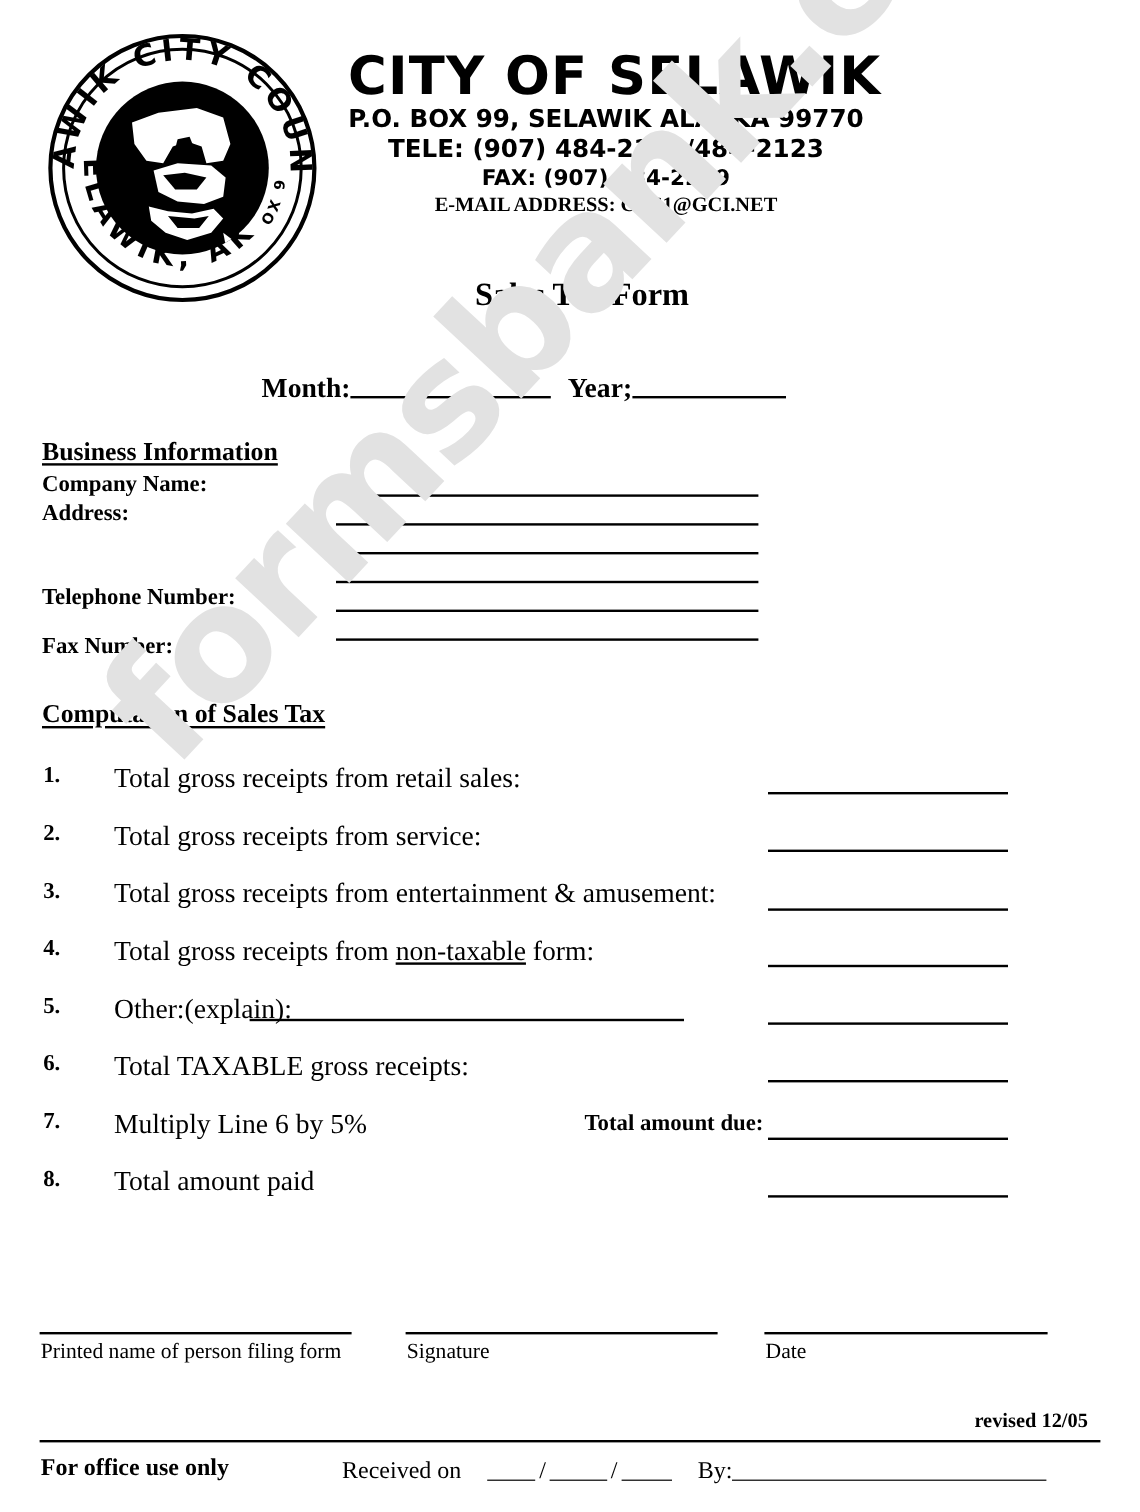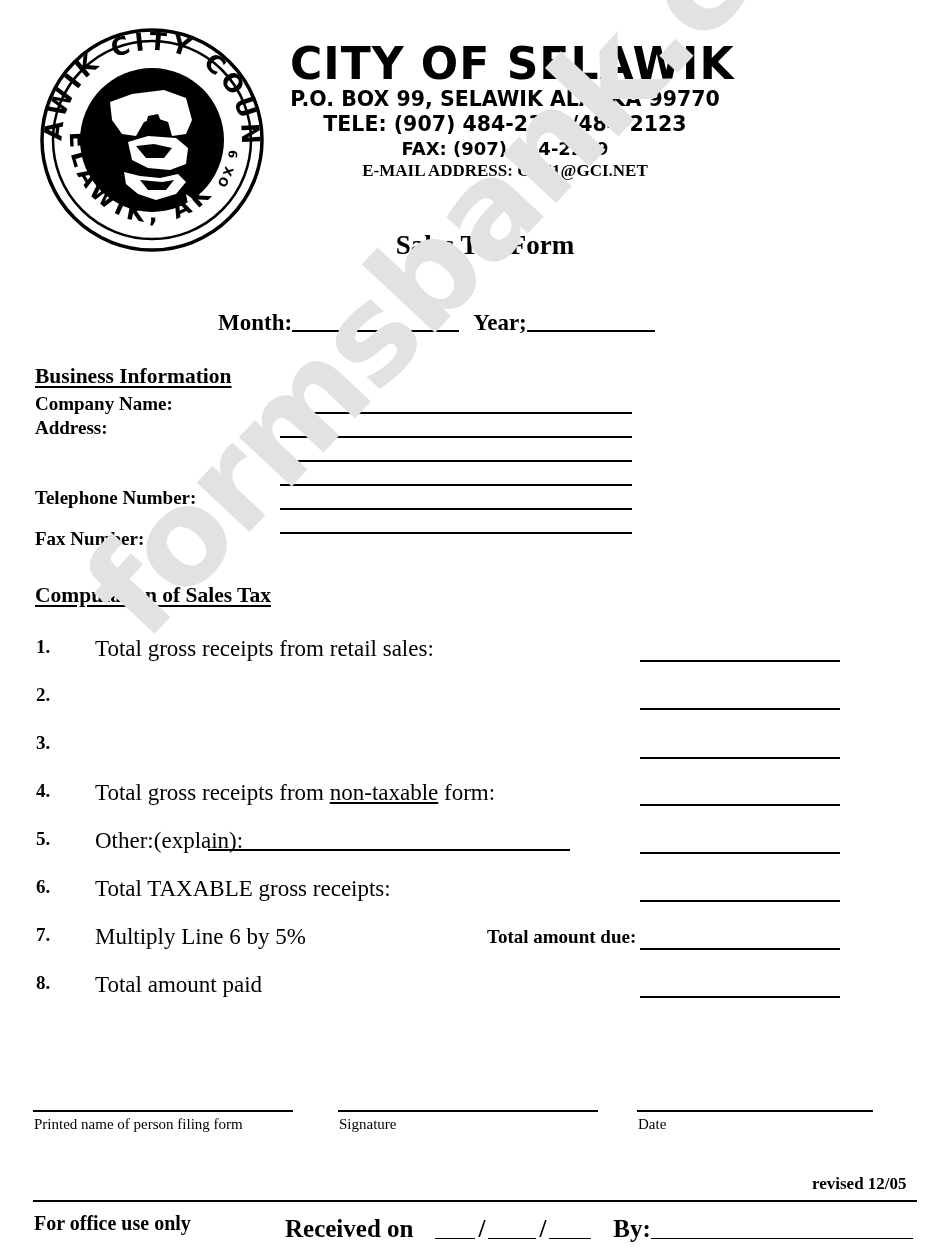--- a/index.html
+++ b/index.html
@@ -210,21 +210,21 @@
     border-bottom: 2px solid #000;
     z-index: 3;
   }
   #sig-rule-1 { left: 33px;  width: 260px; }
   #sig-rule-2 { left: 338px; width: 260px; }
   #sig-rule-3 { left: 637px; width: 236px; }
 
   .sig-caption {
     position: absolute;
     top: 1116px;
-    font-size: 15px;
+    font-size: 18px;
     z-index: 3;
     white-space: nowrap;
   }
   #sig-cap-1 { left: 34px; }
   #sig-cap-2 { left: 339px; }
   #sig-cap-3 { left: 638px; }
 
   
   #office-rule {
     position: absolute;
@@ -240,24 +240,23 @@
     top: 1212px;
     font-weight: bold;
     font-size: 20px;
     z-index: 3;
     white-space: nowrap;
   }
   #received-row {
     position: absolute;
     left: 285px;
     top: 1212px;
-    font-size: 25px;
-    z-index: 3;
-    white-space: nowrap;
-    font-weight: bold;
+    font-size: 20px;
+    z-index: 3;
+    white-space: nowrap;
   }
   #received-row .blank {
     display: inline-block;
     border-bottom: 1.6px solid #000;
     height: 1.05em;
     vertical-align: baseline;
     margin-bottom: -2px;
   }
   #received-row .blank.d1 { width: 40px; }
   #received-row .blank.d2 { width: 48px; }
@@ -352,23 +351,25 @@
   <div class="biz-rule" style="top:508px"></div>
   <div class="biz-rule" style="top:532px"></div>
 
   <div class="section-heading" id="comp-heading">Computation of Sales Tax</div>
 
   <div class="comp-num" style="top:636px">1.</div>
   <div class="comp-text" style="top:636px"><span>Total gross receipts from retail sales:</span></div>
   <div class="amount-rule" style="top:660px"></div>
 
   <div class="comp-num" style="top:684px">2.</div>
+  <div class="comp-text" style="top:684px"><span>Total gross receipts from service:</span></div>
   <div class="amount-rule" style="top:708px"></div>
 
   <div class="comp-num" style="top:732px">3.</div>
+  <div class="comp-text" style="top:732px"><span>Total gross receipts from entertainment &amp; amusement:</span></div>
   <div class="amount-rule" style="top:757px"></div>
 
   <div class="comp-num" style="top:780px">4.</div>
   <div class="comp-text" style="top:780px"><span>Total gross receipts from </span><span class="underlined">non-taxable</span><span> form:</span></div>
   <div class="amount-rule" style="top:804px"></div>
 
   <div class="comp-num" style="top:828px">5.</div>
   <div class="comp-text" style="top:828px"><span>Other:(explain):</span></div>
   <div id="other-rule"></div>
   <div class="amount-rule" style="top:852px"></div>

